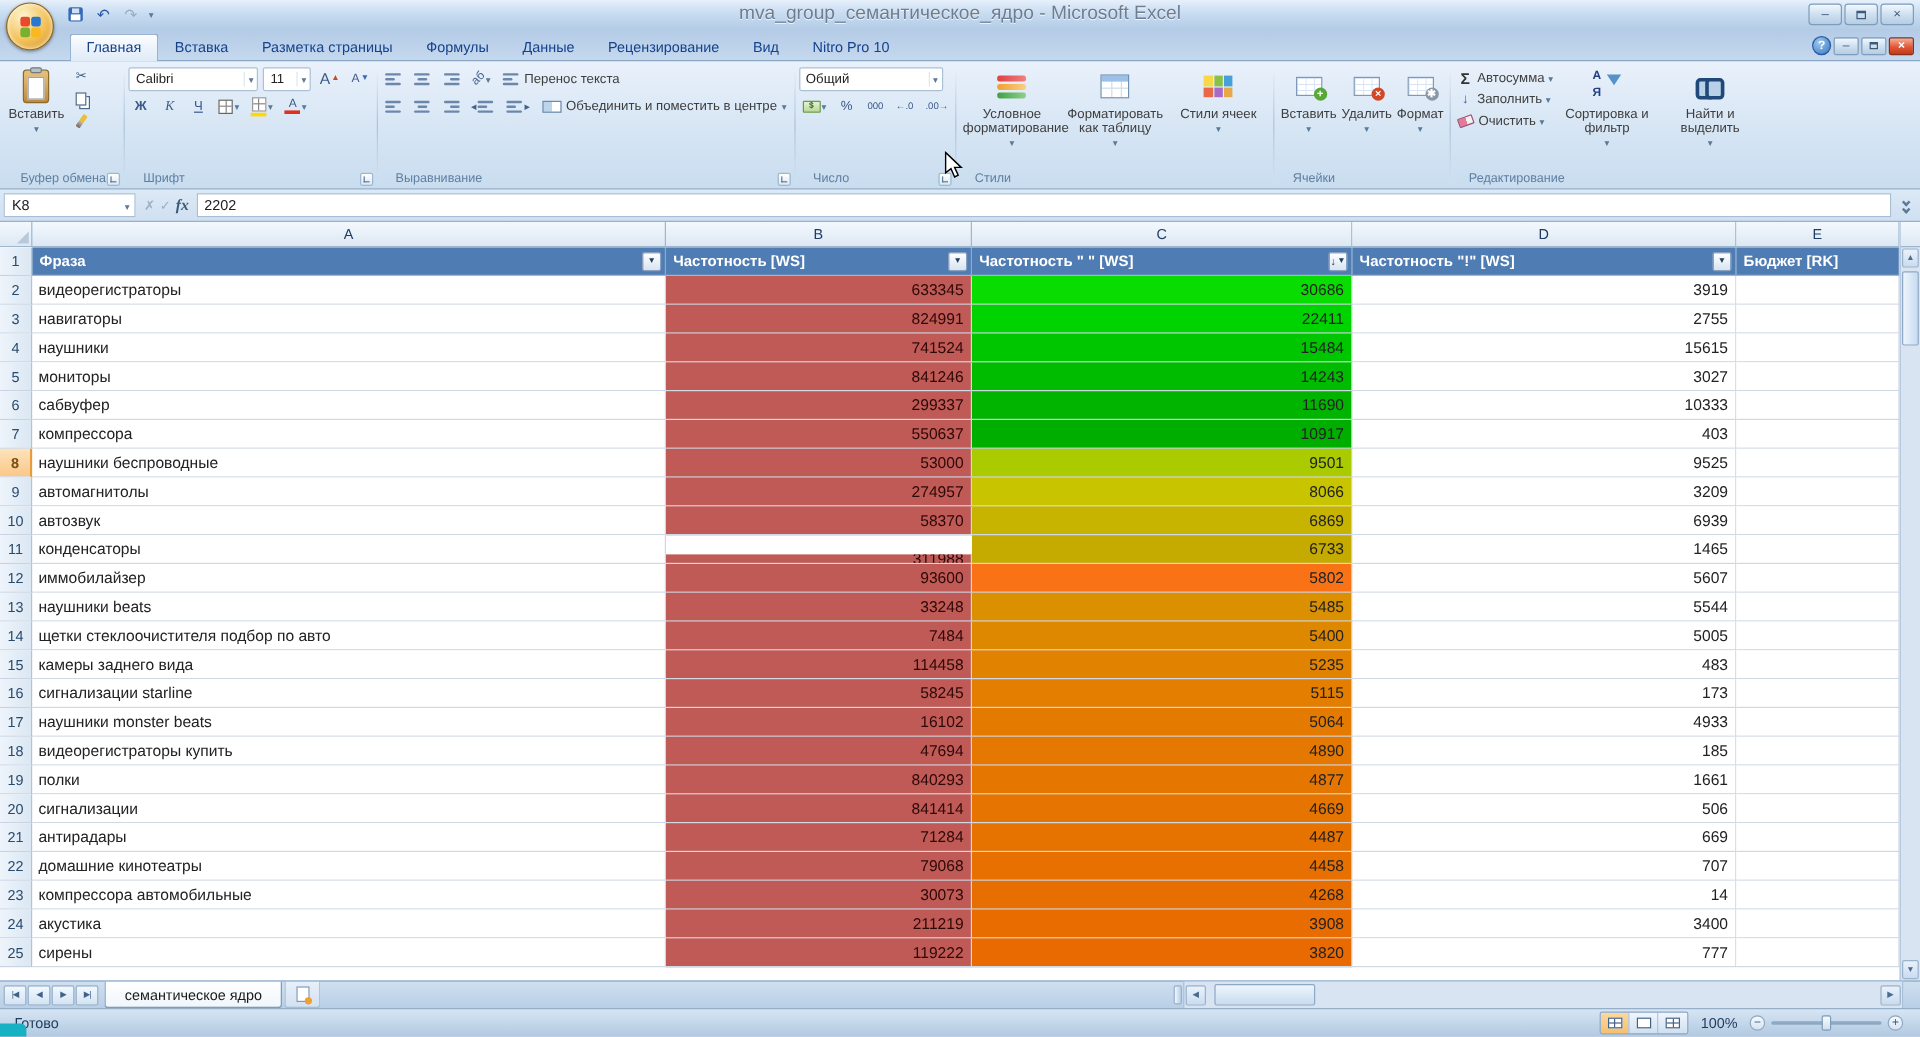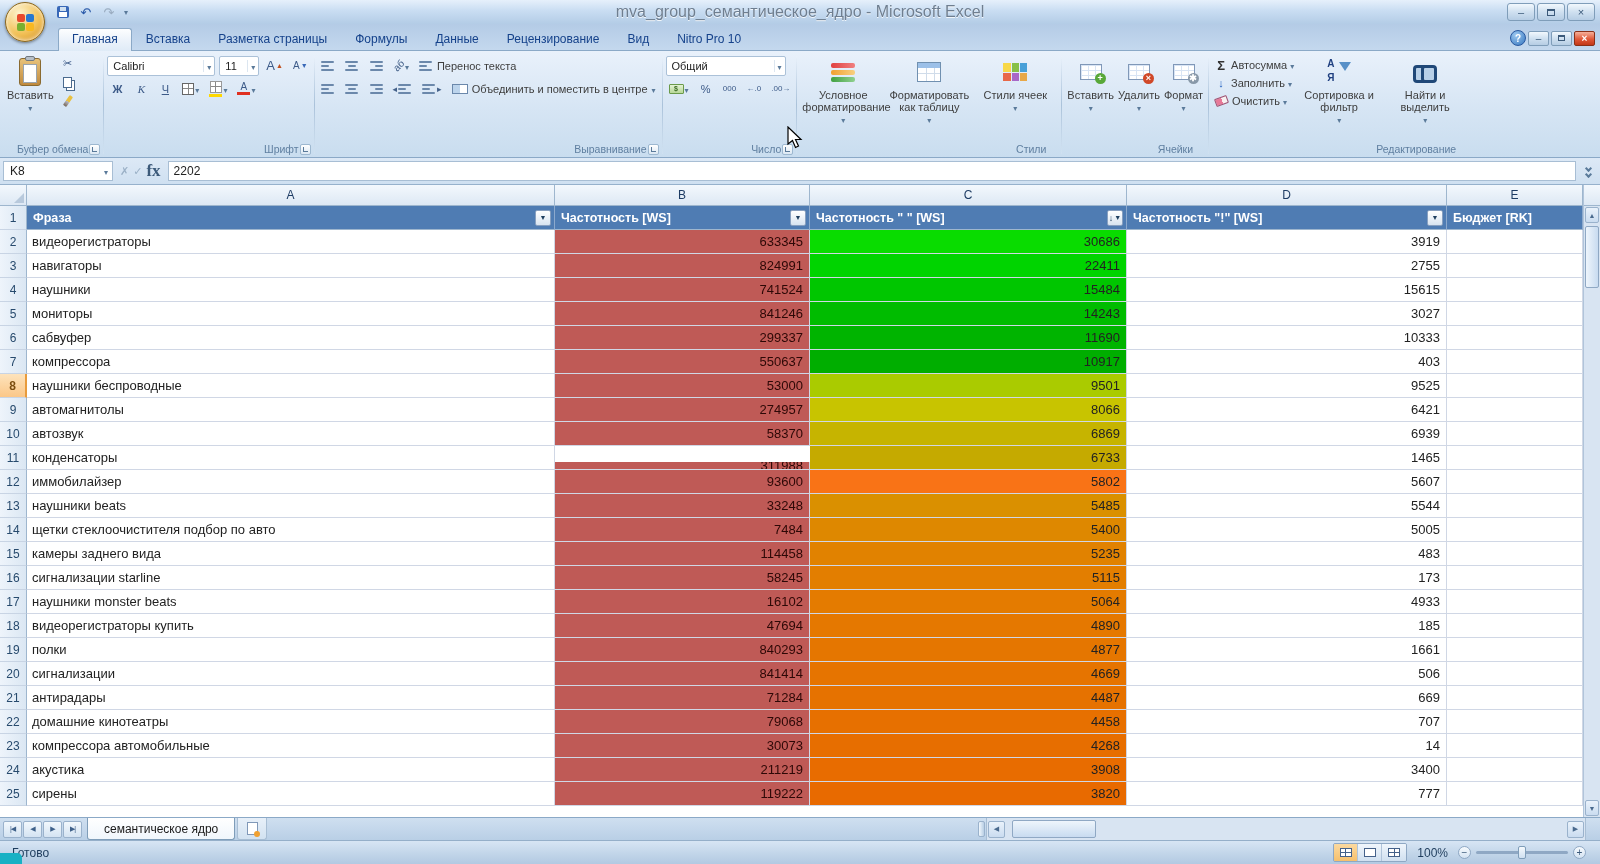--- a/index.html
+++ b/index.html
@@ -33,21 +33,21 @@
 .strip-right{position:absolute;right:5px;bottom:4px;display:flex;align-items:center;gap:2px}
 .help-btn{width:16px;height:16px;border-radius:50%;background:radial-gradient(circle at 35% 30%,#9cc8f0,#3878c0);border:1px solid #2858a0;color:#fff;font-size:10px;font-weight:bold;display:flex;align-items:center;justify-content:center}
 .wb-btn{width:21px;height:15px;border:1px solid #7f9db9;border-radius:2px;background:linear-gradient(#f2f8fd,#cfe0f0 50%,#b6cde4);color:#3c5a7a;font-size:10px;display:flex;align-items:center;justify-content:center}
 .wb-btn.close{background:linear-gradient(#f6b09a,#e05838 55%,#c23818);border-color:#8a3018;color:#fff;font-weight:bold}
 .restore-glyph.sm{width:7px;height:6px}
 
 
 .ribbon{height:108px;background:linear-gradient(#e9f1fb,#d6e5f4 55%,#c9ddef);border-top:1px solid #8ba9c7;border-bottom:1px solid #8ba9c7;display:flex;padding:2px 2px 0;flex:none}
 .rgroup{display:flex;flex-direction:column;padding:1px 3px 0}
 .gbody{flex:1;display:flex;align-items:flex-start}
-.glabel{height:16px;font-size:10.5px;color:#5f7fa0;text-align:right;position:relative;padding:2px 12px 12px}
+.glabel{height:16px;font-size:10.5px;color:#5f7fa0;text-align:left;position:relative;padding:2px 12px 12px}
 .launcher{position:absolute;right:0;bottom:2px;width:11px;height:11px;border:1px solid #9db8d0;border-radius:2px;background:linear-gradient(#fff,#dce8f3)}
 .launcher::after{content:"";position:absolute;left:2px;top:2px;width:4px;height:4px;border-left:1px solid #5a7a9a;border-bottom:1px solid #5a7a9a}
 .gsep{width:1px;background:linear-gradient(rgba(255,255,255,.1),#aac2da,rgba(255,255,255,.1));margin:3px 0}
 .bigbtn{display:flex;flex-direction:column;align-items:center;padding:3px 2px 1px;border-radius:3px;font-size:11px;color:#3e3e3e;text-align:center;line-height:12px}
 .bicon{height:30px;display:flex;align-items:center;justify-content:center;margin-bottom:2px}
 .darr::after{content:"▾";font-size:8px;color:#5a7a9a}
 .minicol{display:flex;flex-direction:column;gap:1px;margin-left:2px}
 .sbtn{min-width:20px;height:18px;border:1px solid transparent;border-radius:2px;display:flex;align-items:center;justify-content:center;font-size:11px;color:#3c5a88;padding:0 2px;gap:1px}
 .copy-ic{width:9px;height:11px;border:1px solid #4a6a8e;background:#fff;box-shadow:3px 3px 0 -1px #fff,3px 3px 0 0 #4a6a8e}
 .brush-ic{width:4px;height:12px;background:linear-gradient(#e8c040 55%,#b8b8c0 55%,#786858);transform:rotate(35deg);border-radius:1px}
@@ -96,21 +96,21 @@
 .funnel{position:absolute;right:1px;top:4px;width:0;height:0;border:6px solid transparent;border-top:9px solid #5890c8}
 .find-ic{position:relative;width:26px;height:26px}
 .find-ic::before,.find-ic::after{content:"";position:absolute;top:6px;width:10px;height:12px;border:3px solid #204878;border-radius:4px;background:#b8d0e8}
 .find-ic::before{left:1px}.find-ic::after{right:1px}
 .lbl2{width:82px;white-space:normal}
 
 
 .fbar{height:27px;background:linear-gradient(#dde9f6,#cfe0f1);border-bottom:1px solid #96b1cc;display:flex;align-items:center;padding:3px 3px;gap:3px;flex:none}
 .namebox{width:110px;height:20px;background:#fff;border:1px solid #a8bed4;display:flex;align-items:center;justify-content:space-between;padding-left:6px;font-size:12px}
 .fx-cluster{display:flex;align-items:center;gap:4px;padding:0 4px;color:#9ab0c6;font-size:11px}
-.fx{font-family:"Liberation Serif",serif;font-weight:bold;color:#3c5a7a;font-size:17px}
+.fx{font-family:"Liberation Serif",serif;font-style:italic;font-weight:bold;color:#3c5a7a;font-size:13px}
 .fvalue{flex:1;height:20px;background:#fff;border:1px solid #a8bed4;display:flex;align-items:center;padding-left:5px;font-size:12px}
 .fexpand{width:18px;height:20px;display:flex;flex-direction:column;align-items:center;justify-content:center;gap:1px}
 .chev{width:5px;height:5px;border-right:2px solid #5a7a9a;border-bottom:2px solid #5a7a9a;transform:rotate(45deg);display:block}
 
 
 .gridwrap{flex:1;display:flex;background:#fff;overflow:hidden}
 .gridmain{flex:1;display:flex;flex-direction:column;overflow:hidden;min-width:0}
 .colheads{height:21px;display:flex;background:linear-gradient(#f3f8fd,#dde8f4);border-bottom:1px solid #9eb6ce;flex:none}
 .corner{width:27px;border-right:1px solid #9eb6ce;position:relative;flex:none}
 .corner::after{content:"";position:absolute;right:2px;bottom:2px;border-left:10px solid transparent;border-bottom:10px solid #b8c9dc}
@@ -655,21 +655,21 @@
     <div class="cell num bnum wB" style="background: rgb(191, 90, 86);">53000</div>
     <div class="cell num wC" style="background: rgb(170, 203, 0);">9501</div>
     <div class="cell num wD">9525</div>
     <div class="cell num wE"></div>
   </div>
             <div class="row">
     <div class="rnum">9</div>
     <div class="cell text wA">автомагнитолы</div>
     <div class="cell num bnum wB" style="background: rgb(191, 90, 86);">274957</div>
     <div class="cell num wC" style="background: rgb(200, 196, 0);">8066</div>
-    <div class="cell num wD">6421</div>
+    <div class="cell num wD">3209</div>
     <div class="cell num wE"></div>
   </div>
             <div class="row">
     <div class="rnum">10</div>
     <div class="cell text wA">автозвук</div>
     <div class="cell num bnum wB" style="background: rgb(191, 90, 86);">58370</div>
     <div class="cell num wC" style="background: rgb(198, 180, 0);">6869</div>
     <div class="cell num wD">6939</div>
     <div class="cell num wE"></div>
   </div>

